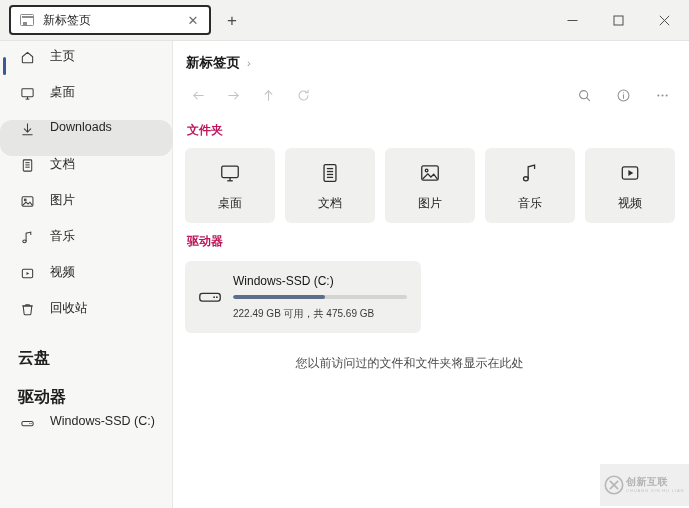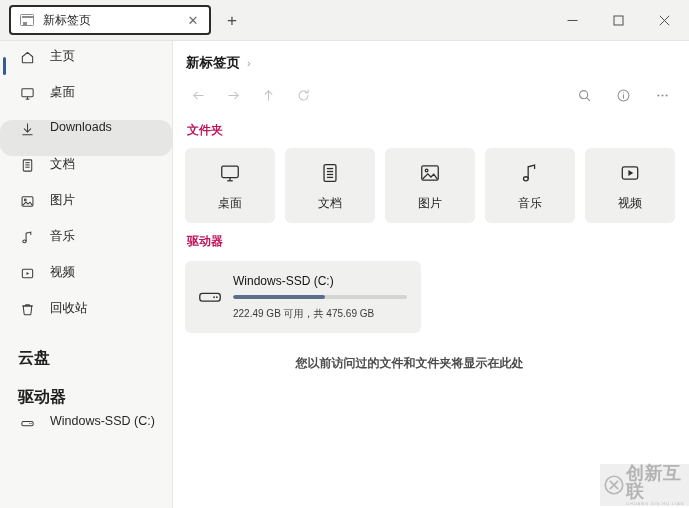--- a/index.html
+++ b/index.html
@@ -278,21 +278,21 @@
   .drive-sub {
     font-size: 10px;
     color: #3a3a3a;
     margin-top: 8px;
   }
 
   
   .empty-msg {
     text-align: center;
     font-size: 12px;
-    font-weight: bold;
+    font-weight: normal;
     color: #4a4a4a;
     padding-top: 22px;
     padding-right: 43px;
   }
 
   
   .watermark {
     position: absolute;
     right: 0;
     bottom: 3px;
@@ -305,21 +305,21 @@
     box-sizing: border-box;
     opacity: 0.95;
   }
   .watermark .wm-logo {
     width: 22px; height: 22px;
     flex: none;
     color: #b4b4b4;
   }
   .watermark .wm-text { line-height: 1; margin-left: 1px; }
   .watermark .wm-main {
-    font-size: 18px;
+    font-size: 10px;
     font-weight: bold;
     color: #b0b0b0;
     letter-spacing: 0.5px;
   }
   .watermark .wm-sub {
     font-size: 4.2px;
     color: #c0c0c0;
     letter-spacing: 0.8px;
     margin-top: 2px;
   }

